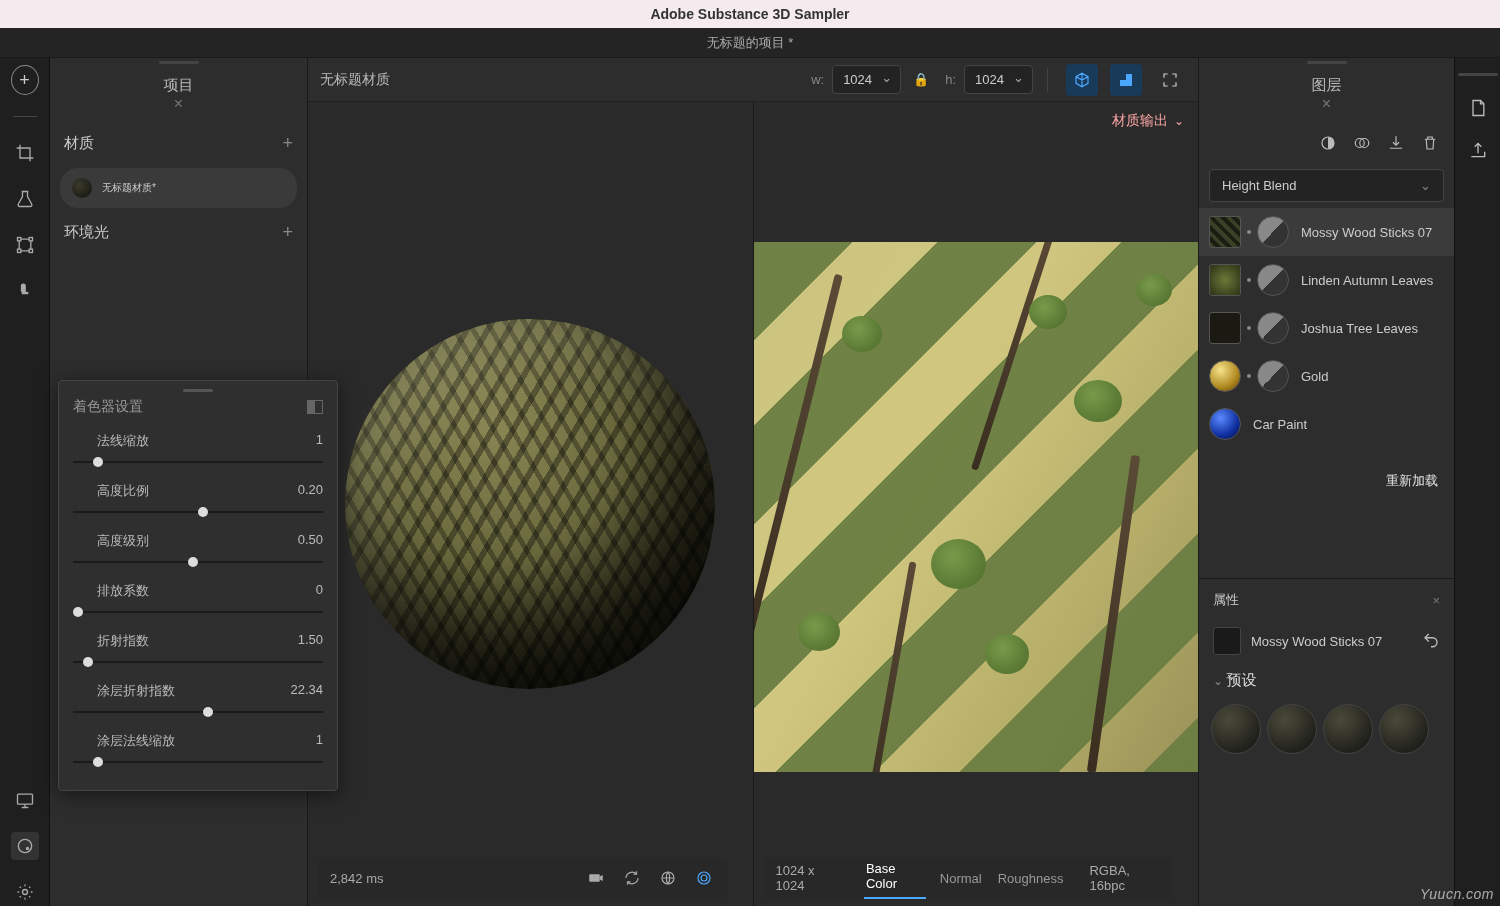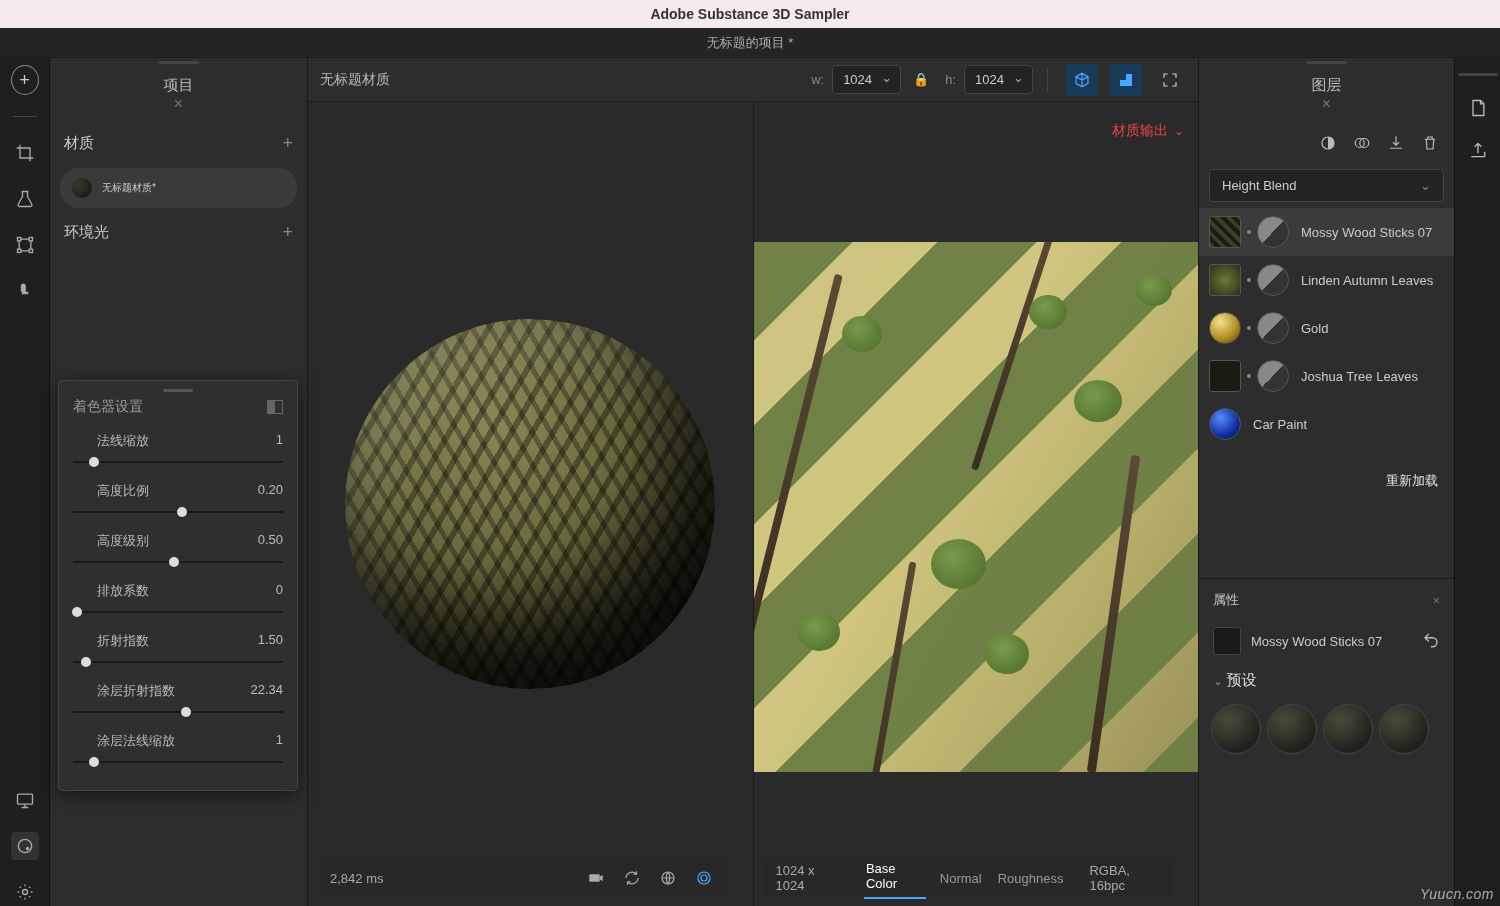--- a/index.html
+++ b/index.html
@@ -25,21 +25,21 @@
 .panel-grip { height: 8px; display:flex; justify-content:center; align-items:center;}
 .panel-grip::after { content:""; width:40px; height:3px; background:#444; border-radius:2px;}
 .panel-header { display: flex; align-items: center; justify-content: flex-end; padding: 10px 14px; font-size:15px; color:#bbb;flex-direction:column;}
 .panel-header .close-x { color: #777; font-size:16px; cursor:pointer;}
 .section-head { display: flex; align-items: center; justify-content: space-between; padding: 10px 14px; font-size:15px; color:#ccc;}
 .section-head .plus { color: #888; font-size:18px; cursor:pointer;}
 .mat-item { margin: 4px 10px; padding: 10px 12px; background: #3a3a3a; border-radius: 18px; display:flex; align-items:center; gap:10px; font-size:10px;}
 .mat-item .thumb { width:20px; height:20px; border-radius:50%; background: radial-gradient(circle at 35% 35%, #3a3a2a, #111);}
 
 
-.shader-panel { position: absolute; left: 58px; top: 380px; width: 240px; background: #2f2f2f; border: 1px solid #444; border-radius: 4px; padding: 8px 14px 14px 14px; box-shadow: 0 4px 20px rgba(0,0,0,.5); z-index: 50;}
+.shader-panel { position: absolute; left: 58px; top: 380px; width: 280px; background: #2f2f2f; border: 1px solid #444; border-radius: 4px; padding: 8px 14px 14px 14px; box-shadow: 0 4px 20px rgba(0,0,0,.5); z-index: 50;}
 .shader-panel .grip { display:flex; justify-content:center; margin-bottom:6px;}
 .shader-panel .grip::after { content:""; width:30px; height:3px; background:#555; border-radius:2px;}
 .shader-panel .sp-title { display:flex; justify-content:space-between; align-items:center; font-size:14px; color:#999; margin-bottom:10px;}
 .shader-panel .sp-title .sp-ico { width:16px; height:14px; border:1px solid #666; border-left:8px solid #666;}
 .sp-row { margin-bottom: 8px;}
 .sp-row-label { display:flex; justify-content:space-between; font-size:13px; color:#bbb; padding:6px 0;margin-left:24px;}
 .sp-slider { position:relative; height:12px;}
 .sp-slider .track { position:absolute; left:0; right:0; top:5px; height:2px; background:#1a1a1a;}
 .sp-slider .handle { position:absolute; top:1px; width:10px; height:10px; border-radius:50%; background:#ddd; transform:translateX(-50%);}
 
@@ -53,21 +53,21 @@
 .lock-ico { color:#888; margin: 0 4px;}
 .hdr-btn { width:32px; height:32px; border-radius:4px; display:flex; align-items:center; justify-content:center; margin-left:4px; cursor:pointer;}
 .hdr-btn.active { background:#1a3a5a;}
 .hdr-btn svg { width:18px; height:18px; stroke:#4aa8ff; fill:none; stroke-width:1.6;}
 .hdr-btn.plain svg { stroke:#ccc;}
 .vsep { width:1px; height:24px; background:#444; margin:0 6px;}
 
 .viewports { flex:1; display:flex;}
 .vp { flex:1; position:relative; background:#2a2a2a; }
 .vp-left { border-right: 1px solid #1a1a1a;}
-.vp-output-label { position:absolute; top:20px; right:14px; color:#ef4444; font-size:14px; display:flex; align-items:center; gap:6px; cursor:pointer;justify-content:flex-end;}
+.vp-output-label { position:absolute; top:10px; right:14px; color:#fca5a5; font-size:14px; display:flex; align-items:center; gap:6px; cursor:pointer;justify-content:flex-end;}
 .vp-output-label::after { content:"⌄"; font-size:12px;}
 
 
 .sphere-wrap { position:absolute; left:50%; top:50%; transform:translate(-50%,-50%);}
 .sphere { width: 370px; height:370px; border-radius:50%;
   background:
    repeating-linear-gradient(120deg, rgba(0,0,0,.35) 0 6px, transparent 6px 18px),
    repeating-linear-gradient(60deg, rgba(0,0,0,.3) 0 5px, transparent 5px 16px),
    radial-gradient(circle at 40% 28%, #8a8654, #6b6a3e 40%, #3a3a24 70%, #14140c 100%);
   box-shadow: inset -40px -60px 80px rgba(0,0,0,.7), inset 30px 40px 60px rgba(255,255,230,.12);
@@ -341,30 +341,30 @@
               <div class="layer-blend-ico"></div>
           <span style="margin-left:6px">Mossy Wood Sticks 07</span>
         </div>
         <div class="layer-row">
           <div class="layer-thumb t-linden"></div>
           <div class="layer-dot"></div>
               <div class="layer-blend-ico"></div>
           <span style="margin-left:6px">Linden Autumn Leaves</span>
         </div>
         <div class="layer-row">
+          <div class="layer-thumb t-joshua"></div>
+          <div class="layer-dot"></div>
+              <div class="layer-blend-ico"></div>
+          <span style="margin-left:6px">Joshua Tree Leaves</span>
+        </div>
+        <div class="layer-row">
           <div class="layer-thumb t-gold"></div>
           <div class="layer-dot"></div>
               <div class="layer-blend-ico"></div>
           <span style="margin-left:6px">Gold</span>
-        </div>
-        <div class="layer-row">
-          <div class="layer-thumb t-joshua"></div>
-          <div class="layer-dot"></div>
-              <div class="layer-blend-ico"></div>
-          <span style="margin-left:6px">Joshua Tree Leaves</span>
         </div>
         <div class="layer-row">
           <div class="layer-thumb t-carpaint"></div>
           <span style="margin-left:6px">Car Paint</span>
         </div>
       </div>
     <div class="reload-link"><span>重新加载</span></div>
     <div class="rp-divider"></div>
     <div class="props-header">
       <span>属性</span>

